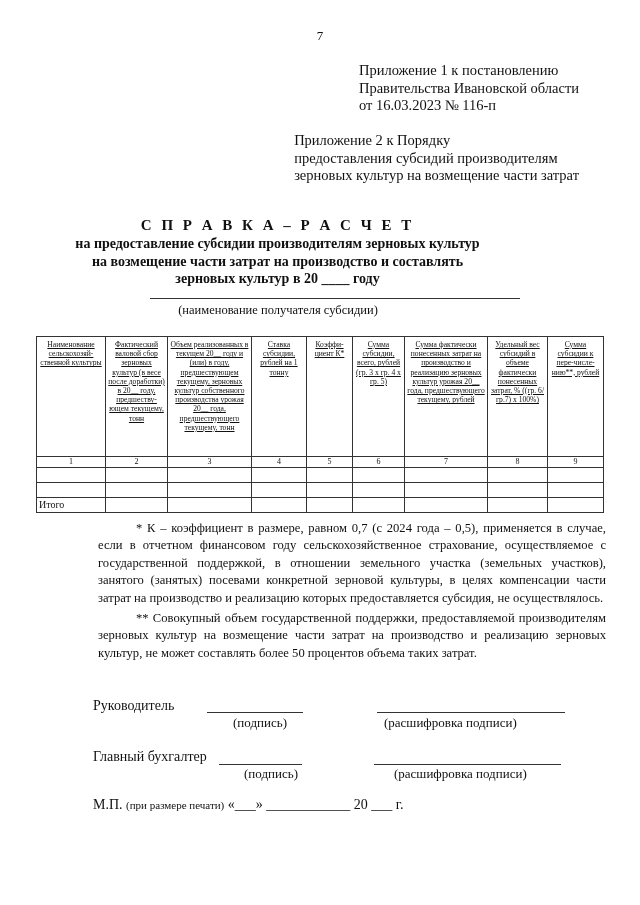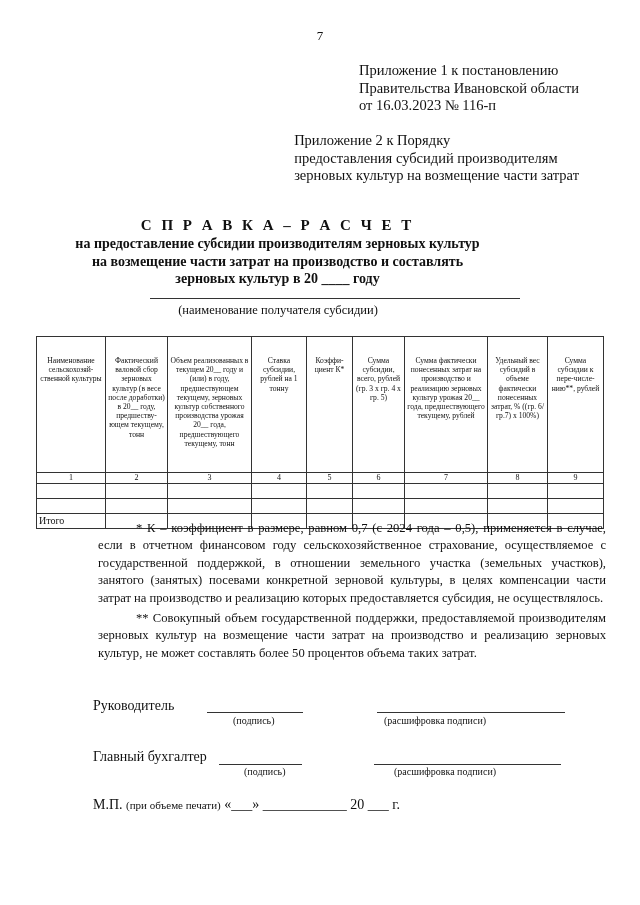--- a/index.html
+++ b/index.html
@@ -10,29 +10,29 @@
   .ap1 { top: 62px; }
   .ap2 { top: 132px; }
   .title-block { position: absolute; top: 216px; left: 0; width: 555px; text-align: center; font-weight: bold; }
   .title-main { font-size: 15px; letter-spacing: 3px; line-height: 19px; }
   .title-sub { font-size: 14px; line-height: 17.5px; }
   .recipient-line { position: absolute; top: 298px; left: 150px; width: 370px; border-top: 1px solid #333; }
   .recipient-label { position: absolute; top: 303px; left: 0; width: 556px; text-align: center; font-size: 12.5px; }
   table.grid { position: absolute; top: 336px; left: 36px; width: 567px; border-collapse: collapse; table-layout: fixed; }
   table.grid td, table.grid th { border: 1px solid #333; padding: 0 2px; font-weight: normal; vertical-align: top;
       font-size: 7.6px; line-height: 9.2px; text-align: center; }
-  table.grid th { height: 116px; padding-top: 19px; }
+  table.grid th { height: 116px; padding-top: 3px; text-decoration: underline; }
   table.grid tr.nums td { height: 10px; font-size: 8px; line-height: 10px; padding: 0; }
   table.grid tr.blank td { height: 14px; }
   table.grid tr.total td { height: 14px; text-align: left; font-size: 10px; line-height: 14px; margin-top: 11px; }
   .notes { position: absolute; top: 517px; left: 95px; width: 514px; font-size: 12.6px; line-height: 17.4px; text-align: justify; }
   .notes p { margin: 3px; text-indent: 38px; }
   .sig { position: absolute; font-size: 14px; }
   .line { position: absolute; border-top: 1px solid #333; }
-  .small { position: absolute; font-size: 10px; }
+  .small { position: absolute; font-size: 13px; }
   .mp-small { font-size: 11px; }
 </style>
 </head>
 <body>
 
 <div class="page-num">7</div>
 
 <div class="approval ap1">
   <div>Приложение 1 к постановлению</div>
   <div>Правительства Ивановской области</div>
@@ -138,15 +138,15 @@
 <div class="small" style="top:715px; left:384px;">(расшифровка подписи)</div>
 
 <div class="sig" style="top:749px; left:93px;">Главный бухгалтер</div>
 <div class="line" style="top:764px; left:219px; width:83px;"></div>
 <div class="small" style="top:766px; left:244px;">(подпись)</div>
 <div class="line" style="top:764px; left:374px; width:187px;"></div>
 <div class="small" style="top:766px; left:394px;">(расшифровка подписи)</div>
 
 <div class="sig" style="top:797px; left:93px;">
   <span>М.П.</span>
-  <span class="mp-small">(при объеме печати)</span>
+  <span class="mp-small">(при размере печати)</span>
   <span>«___» ____________ 20 ___ г.</span>
 </div>
 
 </body></html>

